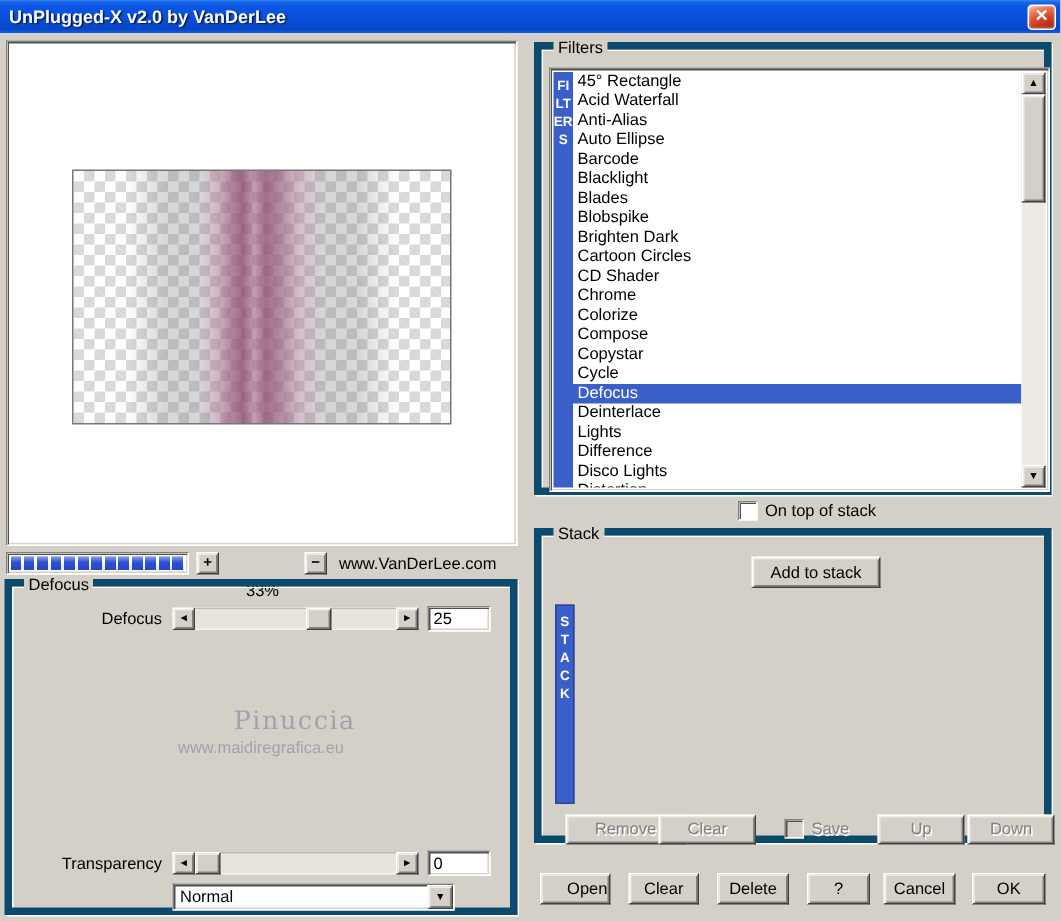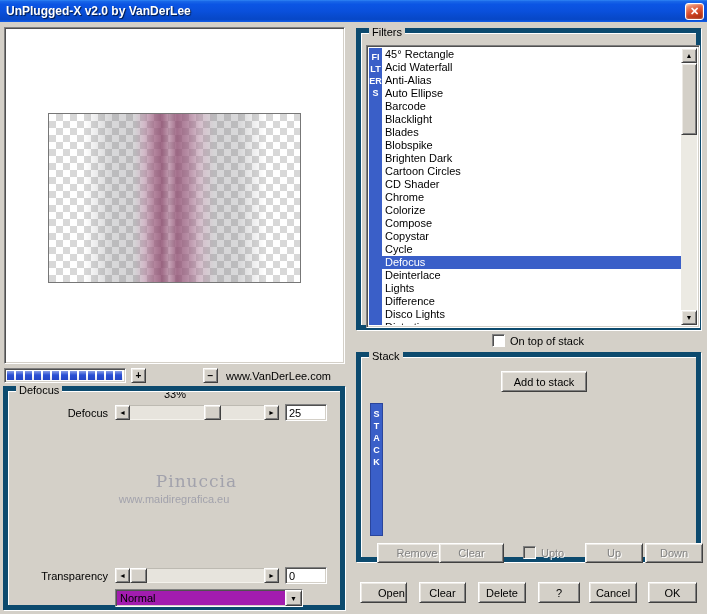--- a/index.html
+++ b/index.html
@@ -101,21 +101,21 @@
     position:absolute; height:17px; font-family:"Liberation Sans",sans-serif; font-size:11px;
     padding:1px 3px; outline:none;
   }
 
   
   .wm1 { position:absolute; left:0; right:0; text-align:center; color:#a2a2ac;
          font-family:"DejaVu Serif", serif; font-size:17px; letter-spacing:1px;margin-left:45px; }
   .wm2 { position:absolute; left:0; right:0; text-align:center; color:#a2a2ac; font-size:11px; }
 
   
-  .dropdown { position:absolute; display:flex; background:#a21caf; }
+  .dropdown { position:absolute; display:flex; background:#ffffff; }
   .dd-value { flex:1; line-height:14px; padding:1px 4px; overflow:hidden; white-space:nowrap; }
   .dd-btn { width:17px; display:flex; align-items:center; justify-content:center; }
 
   
   .listbox { position:absolute; background:#fff; }
   .vbar {
     position:absolute; left:2px; top:2px; bottom:2px; width:13px;
     background:#3a5fc8; color:#fff; font-size:9px; font-weight:bold;
     text-align:center; word-break:break-all; line-height:12px; padding-top:3px;
   }
@@ -266,21 +266,21 @@
 
       <div class="push r3d" style="left:140px; top:14px; width:86px; height:21px;">Add to stack</div>
 
       <div class="stack-bar">STACK</div>
 
       <div class="push r3d disabled" style="left:16px; top:186px; width:80px; height:20px;">Remove</div>
       <div class="push r3d disabled" style="left:78px; top:186px; width:65px; height:20px;">Clear</div>
 
       <div class="check-row" style="left:162px; top:189px;">
         <span class="checkbox dim"></span>
-        <span class="check-label disabled">Upto</span>
+        <span class="check-label disabled">Save</span>
       </div>
 
       <div class="push r3d disabled" style="left:224px; top:186px; width:58px; height:20px;">Up</div>
       <div class="push r3d disabled" style="left:284px; top:186px; width:58px; height:20px;">Down</div>
     </div>
 
     <div class="push r3d" style="left:360px; top:560px; width:47px; height:21px;padding-left:16px;">Open</div>
     <div class="push r3d" style="left:419px; top:560px; width:47px; height:21px;">Clear</div>
     <div class="push r3d" style="left:478px; top:560px; width:48px; height:21px;">Delete</div>
     <div class="push r3d" style="left:538px; top:560px; width:42px; height:21px;">?</div>

